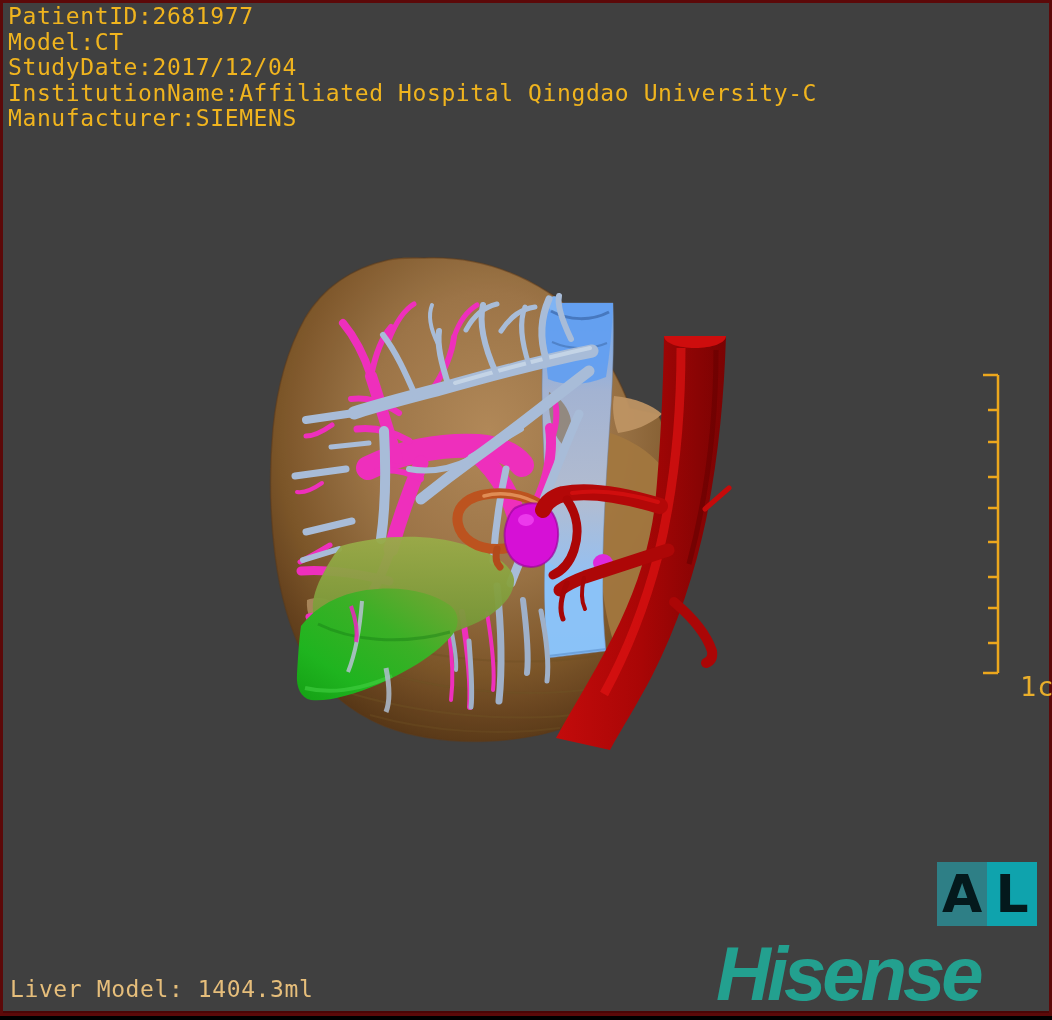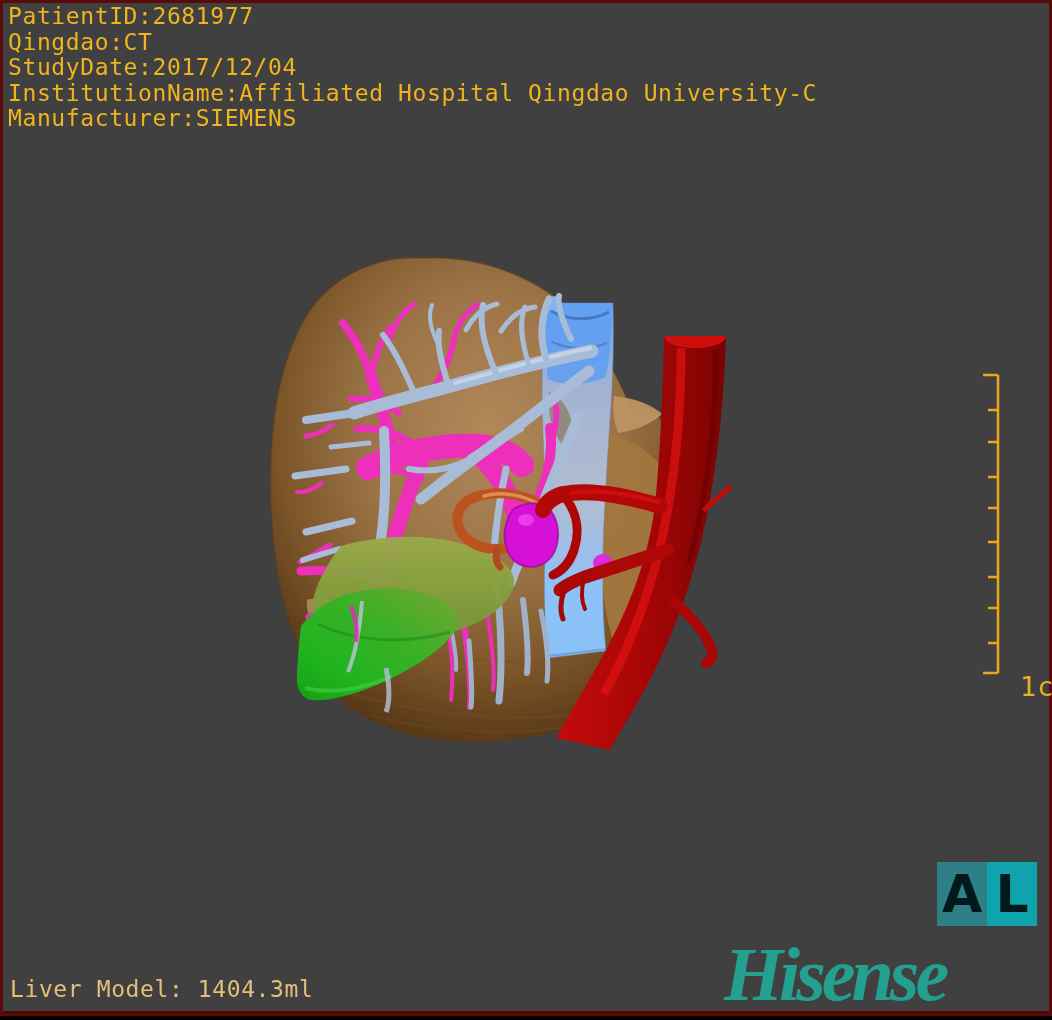--- a/index.html
+++ b/index.html
@@ -7,22 +7,22 @@
     position:relative;width:1052px;height:1016px;background:#404040;overflow:hidden;
     box-shadow:inset 0 0 0 3px #5C0909, inset 0 -5px 0 0 #4A0606;
     font-family:"DejaVu Sans Mono",monospace;
   }
   .info-block{position:absolute;left:8px;top:4px;color:#F0B41E;font-size:23px;line-height:25.6px;letter-spacing:0.6px;}
   .info-line{white-space:pre;}
   .title{position:absolute;right:10px;top:4px;color:#F0B41E;font-size:23px;letter-spacing:0.6px;white-space:pre;}
   .volume{position:absolute;left:10px;top:976px;color:#E6BE7B;font-size:23px;letter-spacing:0.6px;white-space:pre;}
   .logo{
     position:absolute;left:716px;top:938px;color:#23A08F;
-    font-family:Liberation Serif, serif;font-weight:bold;font-style:italic;
-    font-size:76px;line-height:72px;letter-spacing:-4px;white-space:pre;margin-left:8px;
+    font-family:Liberation Sans, sans-serif;font-weight:bold;font-style:italic;
+    font-size:76px;line-height:72px;letter-spacing:-4px;white-space:pre;
   }
   .scalebar{position:absolute;left:958px;top:368px;}
   .scale-label{position:absolute;left:1020px;top:671px;color:#E9AE2B;font-size:27px;letter-spacing:1px;}
   .marker{position:absolute;left:937px;top:862px;display:flex;}
   .marker .box{
     width:50px;height:64px;display:flex;align-items:center;justify-content:center;
     font-family:"DejaVu Sans",sans-serif;font-weight:bold;font-size:52px;color:#04191C;
   }
   .box-a{background:#2E7F86;}
   .box-l{background:#0FA3AD;}
@@ -194,21 +194,21 @@
         <path d="M567,583 C561,597 559,609 563,619" stroke="#A50606" stroke-width="5"></path>
         <path d="M584,578 C581,591 581,601 585,609" stroke="#A50606" stroke-width="4"></path>
         <path d="M674,602 C692,617 706,633 712,651 C713,657 711,661 706,663" stroke="#AB0606" stroke-width="10"></path>
         <path d="M705,509 L729,488" stroke="#C50A0A" stroke-width="5"></path>
       </g>
     </g>
   </svg>
 
   <div class="info-block">
     <div class="info-line">PatientID:2681977</div>
-    <div class="info-line">Qingdao:CT</div>
+    <div class="info-line">Model:CT</div>
     <div class="info-line">StudyDate:2017/12/04</div>
     <div class="info-line">InstitutionName:Affiliated Hospital Qingdao University-C</div>
     <div class="info-line">Manufacturer:SIEMENS</div>
   </div>
 
 
   <svg class="scalebar" width="60" height="336" xmlns="http://www.w3.org/2000/svg">
     <g stroke="#ECA71D" stroke-width="2.5">
       <line x1="40" y1="7" x2="40" y2="305"></line>
       <line x1="25" y1="7" x2="40" y2="7"></line>

